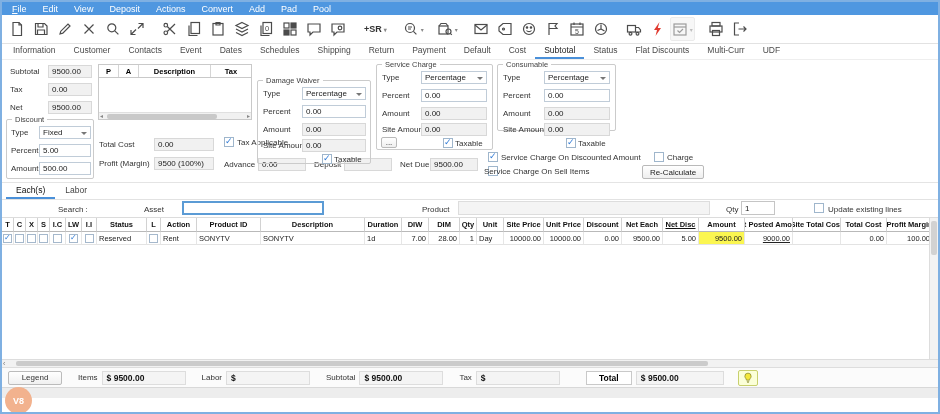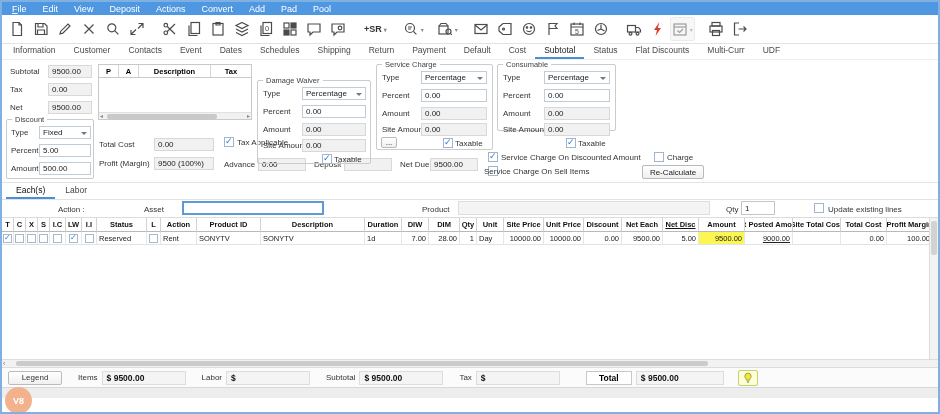--- a/index.html
+++ b/index.html
@@ -478,21 +478,21 @@
     <div class="lbl" style="left:665px;top:93px">Charge</div>
     <div class="btn" style="left:640px;top:105px;width:62px;height:14px">Re-Calculate</div>
   </div>
 
   <div class="itemtabs" id="itemtabs">
       <div class="itab active">Each(s)</div>
       <div class="itab">Labor</div>
     </div>
 
   <div class="searchrow">
-    <div class="lbl" style="left:56px;top:5px">Action :</div>
+    <div class="lbl" style="left:56px;top:5px">Search :</div>
     <div class="lbl" style="left:142px;top:5px">Asset</div>
     <input class="inp focus" style="left: 180px; top: 1px; width: 142px;" value="">
     <div class="lbl" style="left:420px;top:5px">Product</div>
     <input class="inp gray" style="left: 456px; top: 1px; width: 252px;" value="">
     <div class="lbl" style="left:724px;top:5px">Qty</div>
     <input class="inp" style="left: 739px; top: 1px; width: 34px;" value="1">
     <div class="cbx" style="left:812px;top:3px"></div>
     <div class="lbl" style="left:826px;top:5px">Update existing lines</div>
   </div>
 

